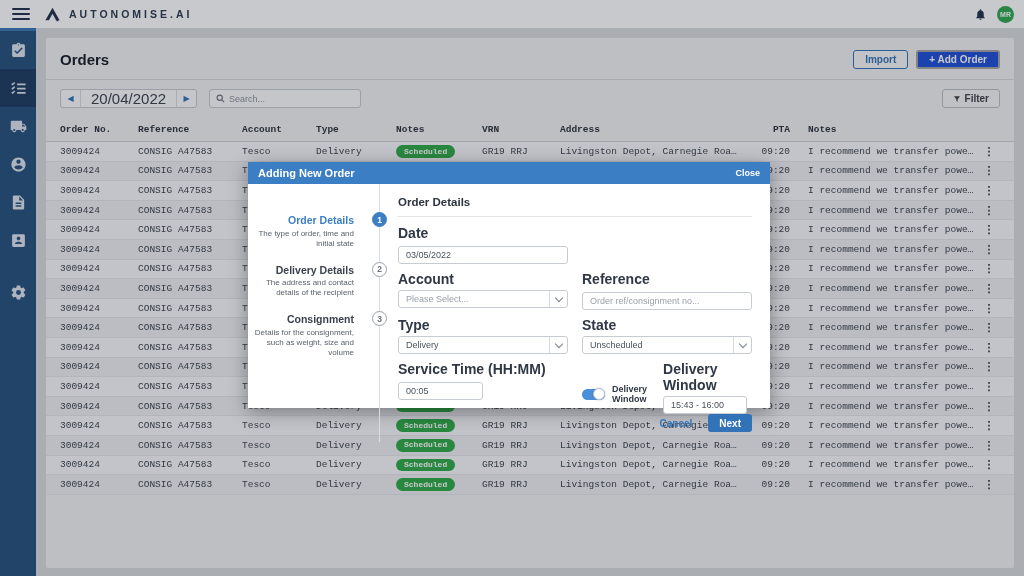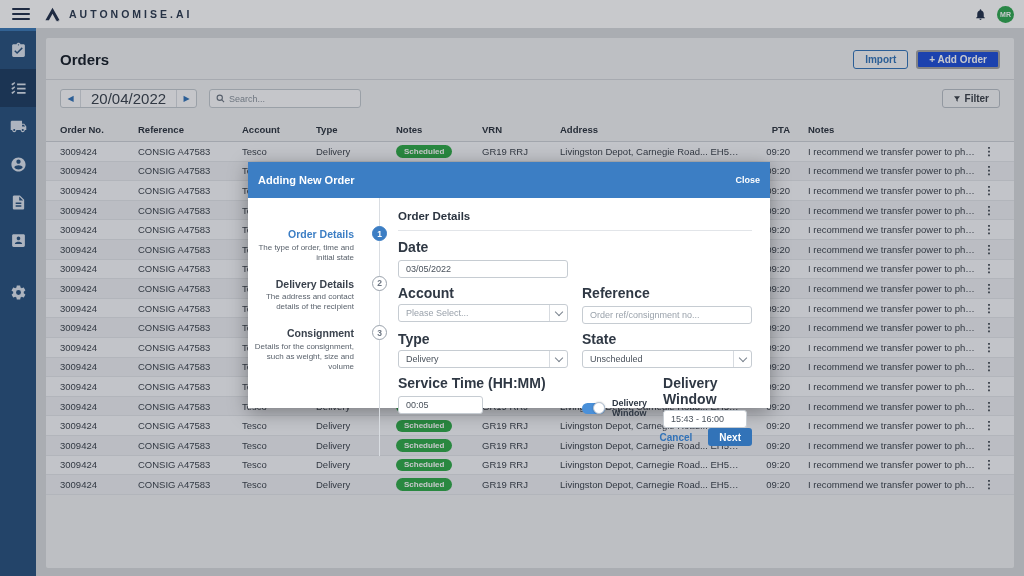--- a/index.html
+++ b/index.html
@@ -45,36 +45,36 @@
   .searchbox { margin-left:12px; width:152px; height:19px; background:#fbfcfd; border:1px solid #c3c9cf; border-radius:3px;
                display:flex; align-items:center; padding:0 6px; gap:4px; }
   .searchbox input { border:none; outline:none; background:transparent; font-size:9px; color:#4a525c; width:100%;
                      font-family:"Liberation Sans", sans-serif; }
   .searchbox input::placeholder { color:#8a929c; }
   .filter-btn { margin-left:auto; height:19px; background:#f4f5f6; border:1px solid #b9bfc6; border-radius:3px;
                 display:flex; align-items:center; gap:4px; padding:0 10px; font-size:10px; font-weight:bold; color:#3a4048; cursor:pointer; }
 
   
   .table { margin-top:2px; }
-  .tgrid { display:grid; grid-template-columns:78px 104px 74px 80px 86px 78px 180px 50px 1fr 22px; align-items:center; padding:0 14px; }
+  .tgrid { display:grid; grid-template-columns:78px 104px 74px 80px 86px 78px 180px 50px 1fr 22px; align-items:center; padding:0 14px;font-family:Liberation Mono, monospace; }
   .thead { height:24px; border-bottom:1px solid #cdd1d6; }
   .thead .cell { font-size:9.5px; font-weight:bold; color:#2b333d; }
   .trow { height:19.6px; border-bottom:1px solid #e2e5e9; background:#f8f9fb; }
   .trow:nth-child(even) { background:#eef0f3; }
   .cell { font-size:9.5px; color:#3c434d; white-space:nowrap; overflow:hidden; text-overflow:ellipsis; }
   .cell.right { text-align:right; }
   .cell.notes { padding-left:18px; }
   .pill { display:inline-block; background:#2eaa47; color:#fff; font-size:8px; font-weight:bold; border-radius:8px; padding:1.5px 8px; line-height:1.2; }
   .kebab { text-align:center; font-size:11px; color:#2b333d; font-weight:bold; cursor:pointer; }
 
   
   .overlay { position:absolute; inset:0; background:rgba(25,31,40,0.24); z-index:5; }
   .modal { position:absolute; left:248px; top:162px; width:522px; height:246px; background:#fff; z-index:6;
            box-shadow:0 4px 18px rgba(0,0,0,0.35); display:flex; flex-direction:column; }
-  .modal-header { height:40px; background:#3c7ec4; color:#fff; display:flex; align-items:center; padding:12px 10px; }
+  .modal-header { height:40px; background:#3c7ec4; color:#fff; display:flex; align-items:center; padding:5px 10px; }
   .modal-title { font-size:11px; font-weight:bold; }
   .modal-close { margin-left:auto; font-size:9px; font-weight:bold; cursor:pointer; }
   .modal-body { flex:1; display:flex; }
   .steps { width:132px; border-right:1px solid #d9dde2; padding:30px 25px 0 4px; position:relative; }
   .step { position:relative; text-align:right; margin-bottom:15px; }
   .step-title { font-size:10.5px; font-weight:bold; color:#3a424d; line-height:1.2; }
   .step.active .step-title { color:#3c7ec4; }
   .step-desc { font-size:8px; color:#5a626c; line-height:1.25; margin-top:2px; }
   .circle { position:absolute; right:-33px; top:-2px; width:15px; height:15px; border-radius:50%; background:#fff;
             border:1px solid #9aa2ac; color:#6b7480; font-size:8.5px; font-weight:bold;

